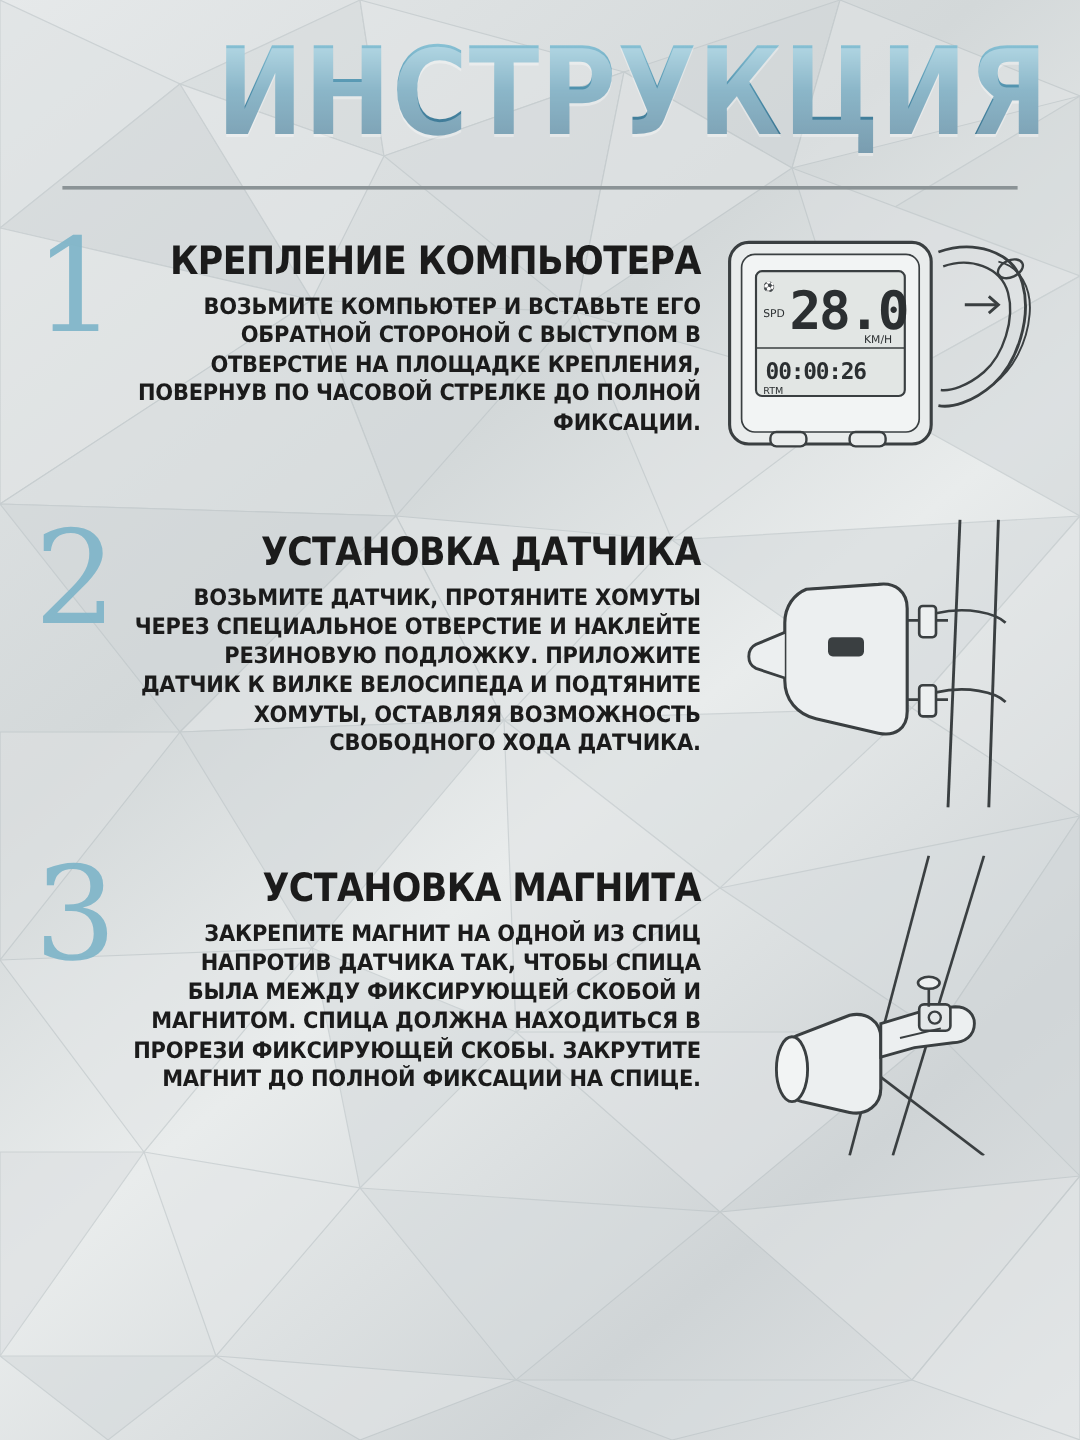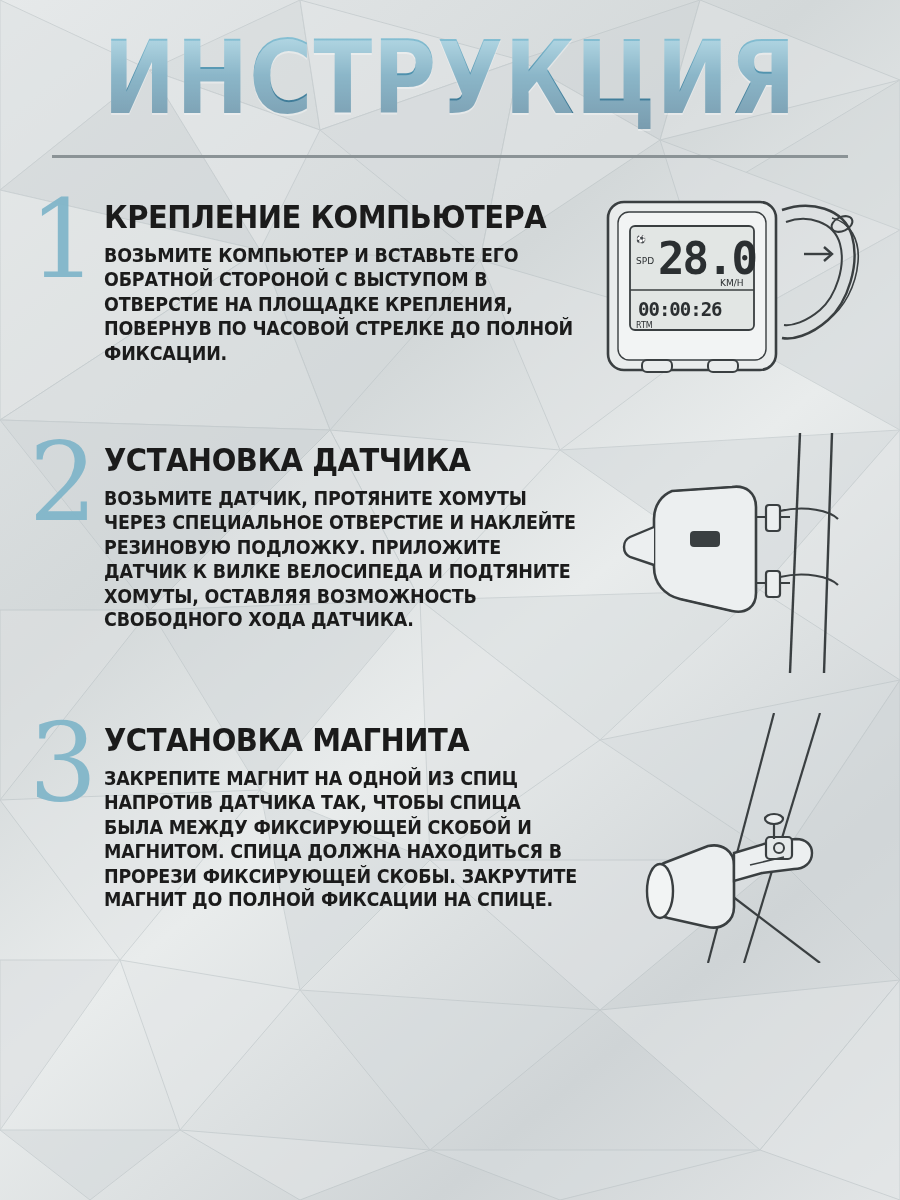--- a/index.html
+++ b/index.html
@@ -31,21 +31,21 @@
     opacity: 0.55;
     pointer-events: none;
   }
 
   
   .header-wrap {
     position: absolute;
     top: 22px;
     left: 0;
     width: 900px;
-    text-align: center;
+    text-align: right;
   }
   .header-title {
     display: inline-block;
     font-family: "DejaVu Sans", sans-serif;
     font-weight: bold;
     font-size: 86px;
     line-height: 1;
     letter-spacing: 1px;
     padding: 4px 26px 10px 26px;
     background: linear-gradient(180deg, #9fd4e4 0%, #4e90ac 45%, #2c5f7c 100%);
@@ -82,20 +82,21 @@
     line-height: 1;
     font-weight: normal;
     color: #7fb5c9;
     opacity: 0.92;
   }
   .step-body {
     position: absolute;
     left: 104px;
     top: 0;
     width: 480px;
+    text-align: right;
   }
   .step-title {
     font-family: "DejaVu Sans", sans-serif;
     font-weight: bold;
     font-size: 29px;
     line-height: 1.05;
     color: #1b1b1b;
     letter-spacing: -0.5px;
     transform: scaleY(1.12);
     transform-origin: left top;

